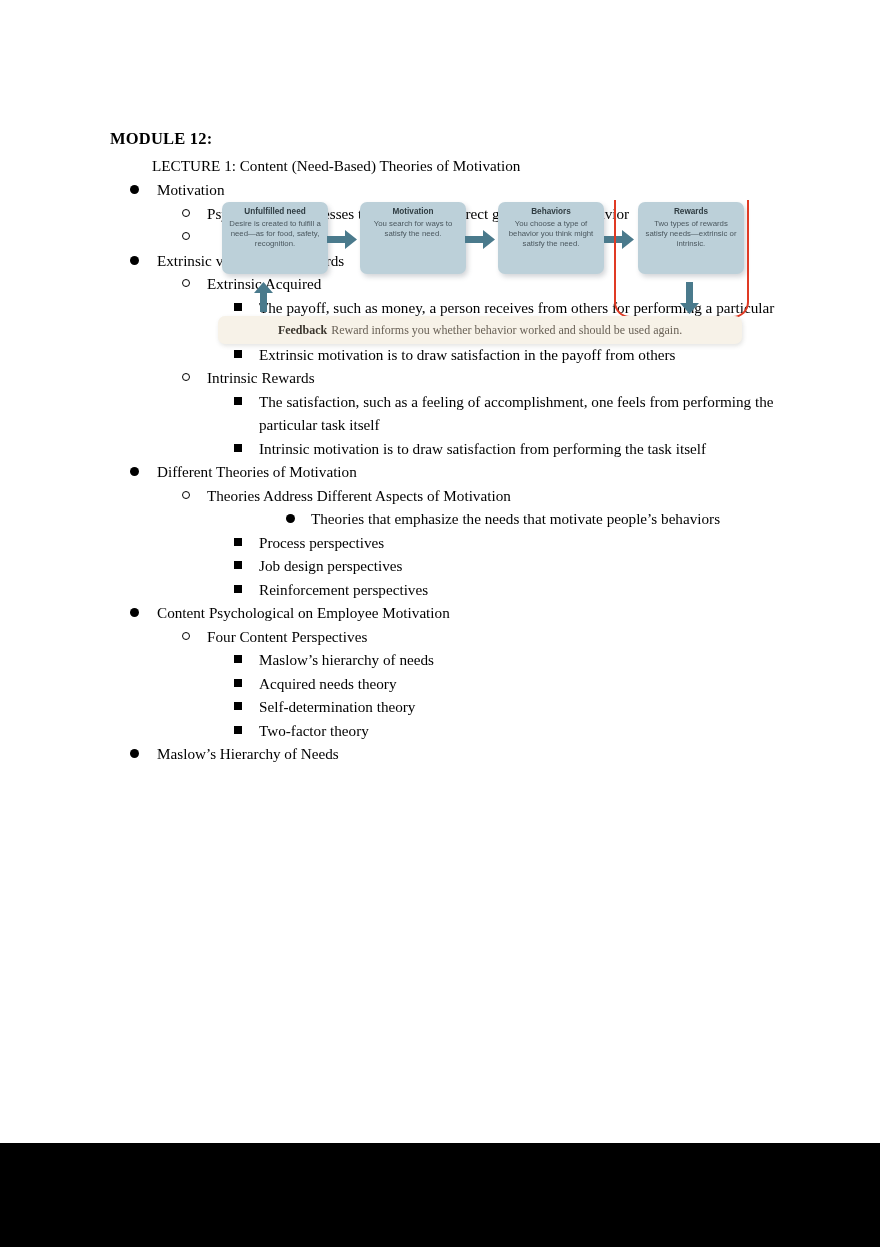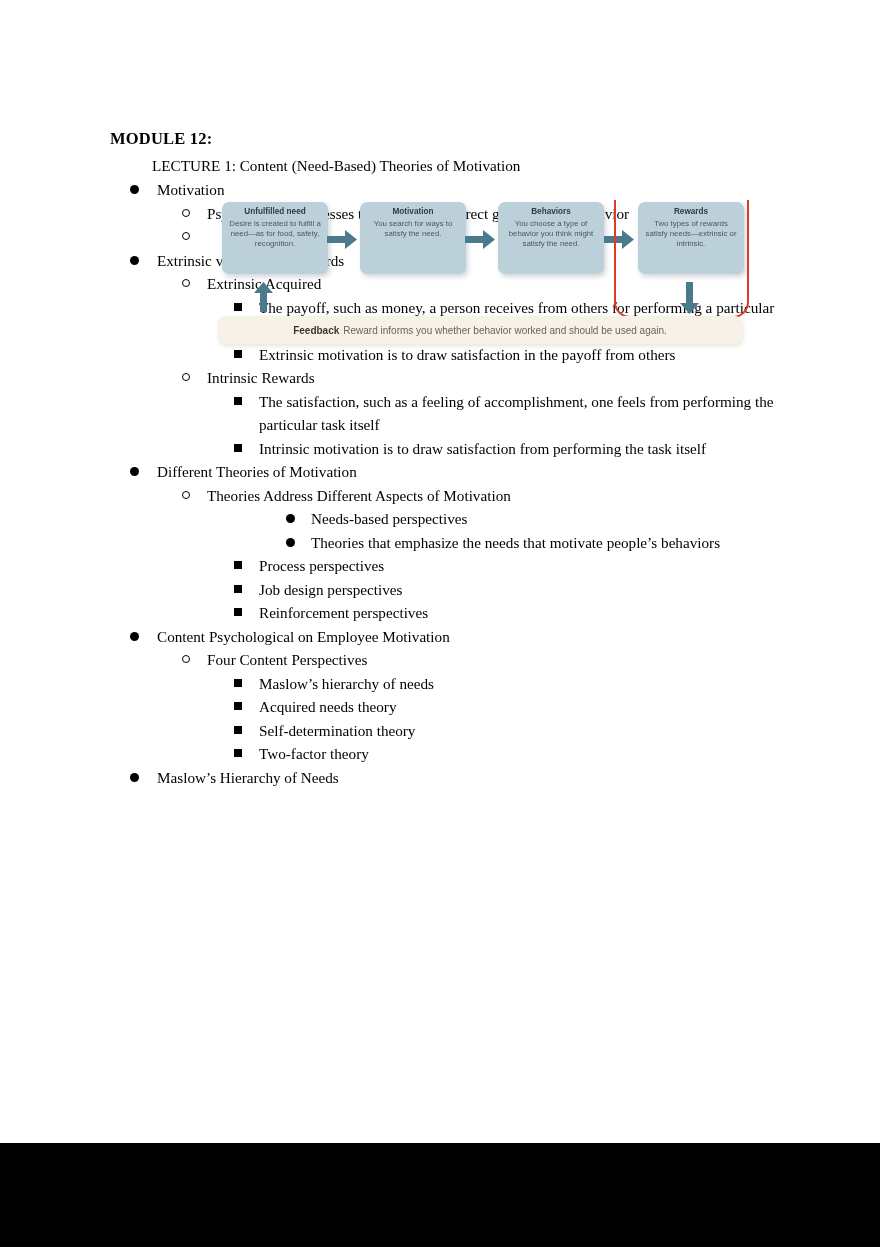--- a/index.html
+++ b/index.html
@@ -195,22 +195,22 @@
   
   .feedback-bar {
     position: absolute;
     left: 20px;
     top: 118px;
     width: 524px;
     height: 28px;
     background: #f7f2e8;
     border-radius: 7px;
     box-shadow: 1px 2px 4px rgba(90,85,75,.16);
-    font-family: Liberation Sans, sans-serif;
-    font-size: 10px;
+    font-family: Liberation Serif, serif;
+    font-size: 12px;
     color: #6a6257;
     display: flex;
     align-items: center;
     justify-content: center;
     white-space: nowrap;
   }
   .feedback-bar .fb-label {
     font-weight: bold;
     color: #3b362e;
     margin-right: 4px;
@@ -278,24 +278,20 @@
       <div class="li lvl1">
         <span class="bullet"></span>
         <span class="txt">Different Theories of Motivation</span>
       </div>
       <div class="li lvl2">
         <span class="bullet"></span>
         <span class="txt">Theories Address Different Aspects of Motivation</span>
       </div>
       <div class="li lvl4">
         <span class="bullet"></span>
-        <span class="txt">Needs-based perspectives</span>
-      </div>
-      <div class="li lvl4">
-        <span class="bullet"></span>
         <span class="txt">Theories that emphasize the needs that motivate people’s behaviors</span>
       </div>
       <div class="li lvl3">
         <span class="bullet"></span>
         <span class="txt">Process perspectives</span>
       </div>
       <div class="li lvl3">
         <span class="bullet"></span>
         <span class="txt">Job design perspectives</span>
       </div>

